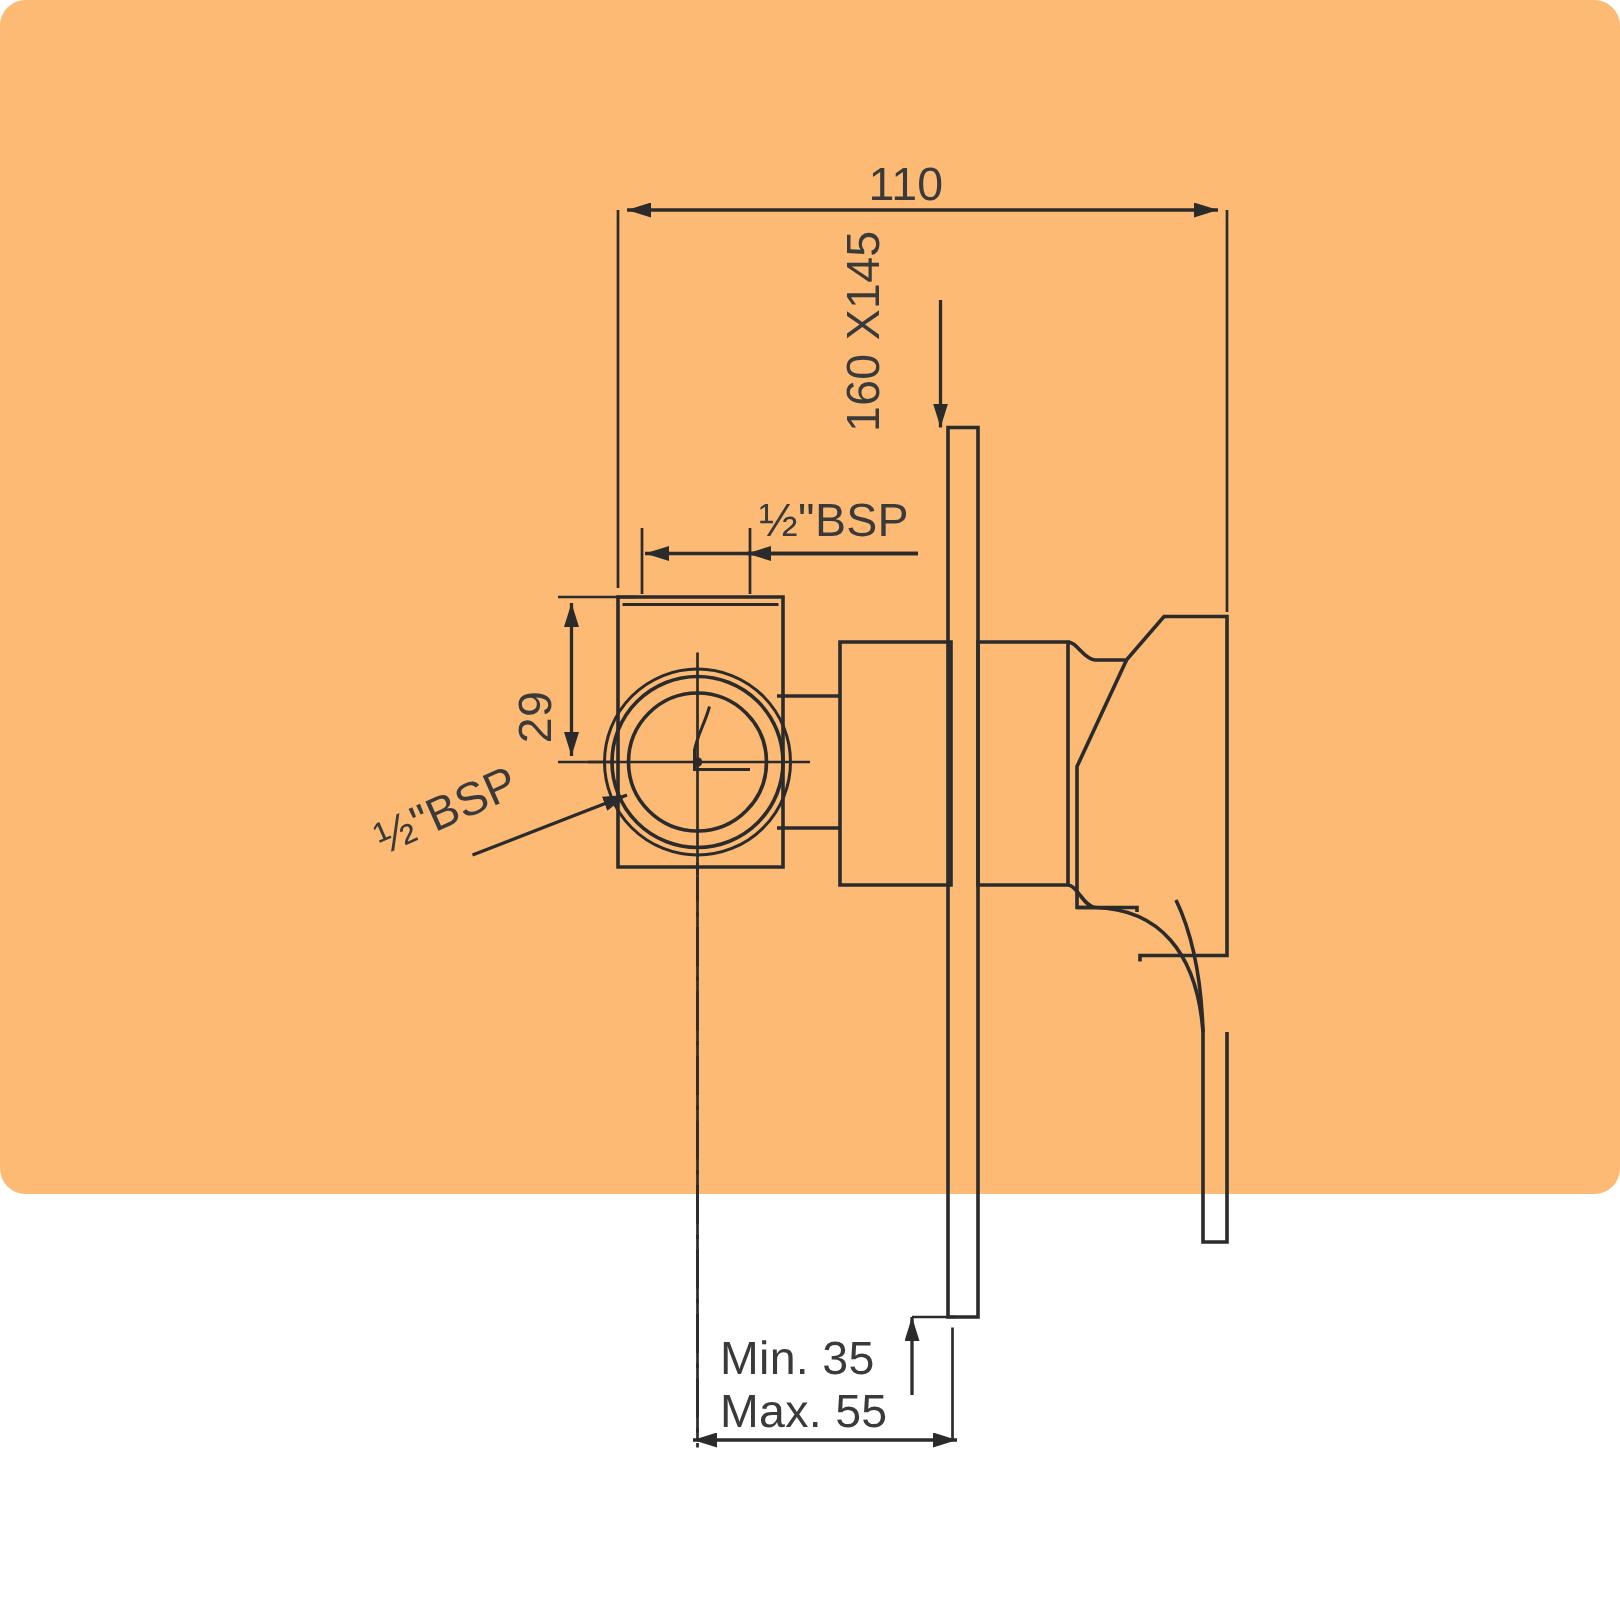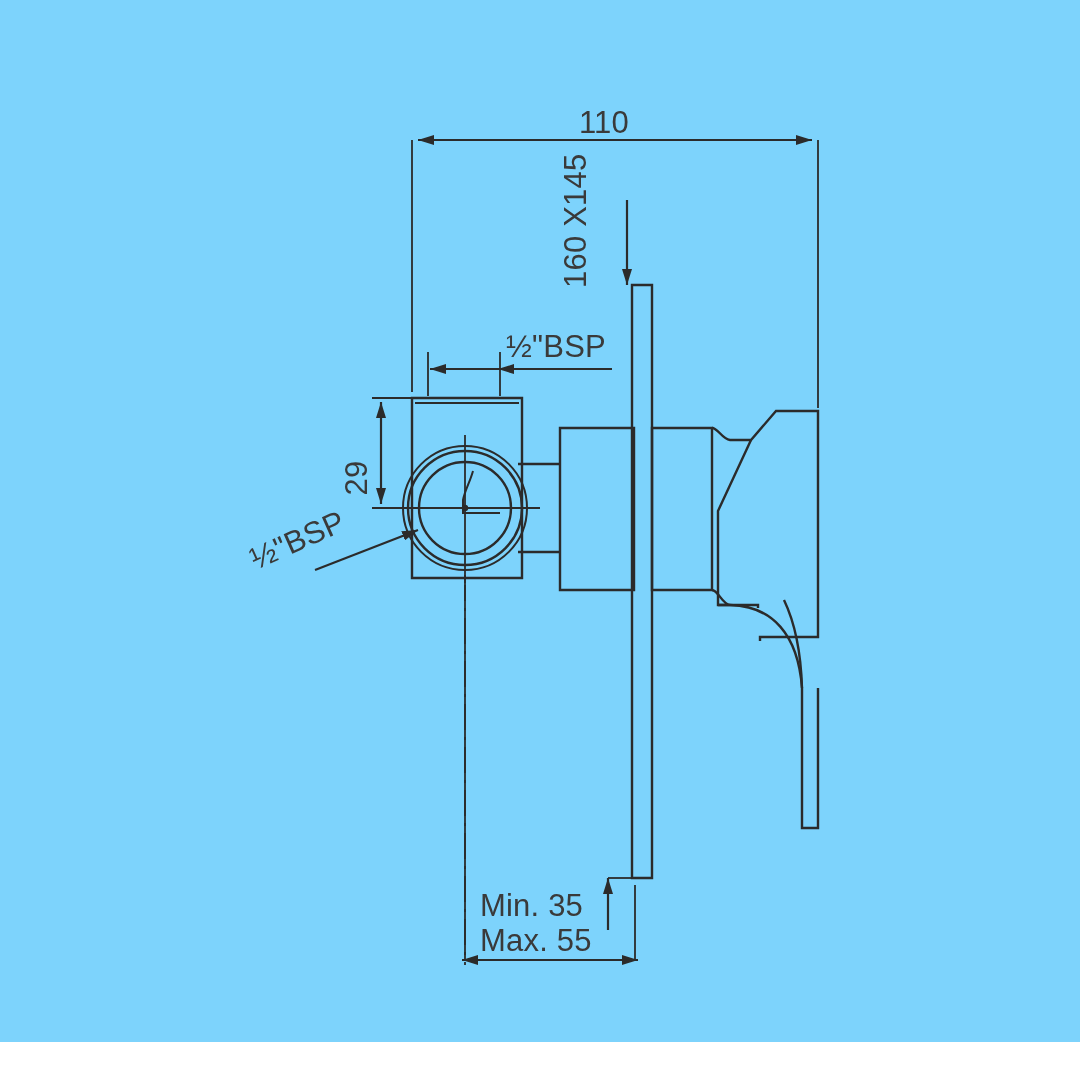--- a/index.html
+++ b/index.html
@@ -10,22 +10,23 @@
   }
   body {
     width: 1080px;
     height: 1080px;
     font-family: "Liberation Sans", sans-serif;
     overflow: hidden;
   }
   #stage {
     position: relative;
     width: 1080px;
-    height: 1042px;
-    background: #7dd3fc;
+    height: 796px;
+    background: #fdba74;
+    border-radius: 17px;
   }
   svg#drawing {
     position: absolute;
     top: 0;
     left: 0;
     width: 1080px;
     height: 1080px;
     display: block;
   }
   .dimtext {

